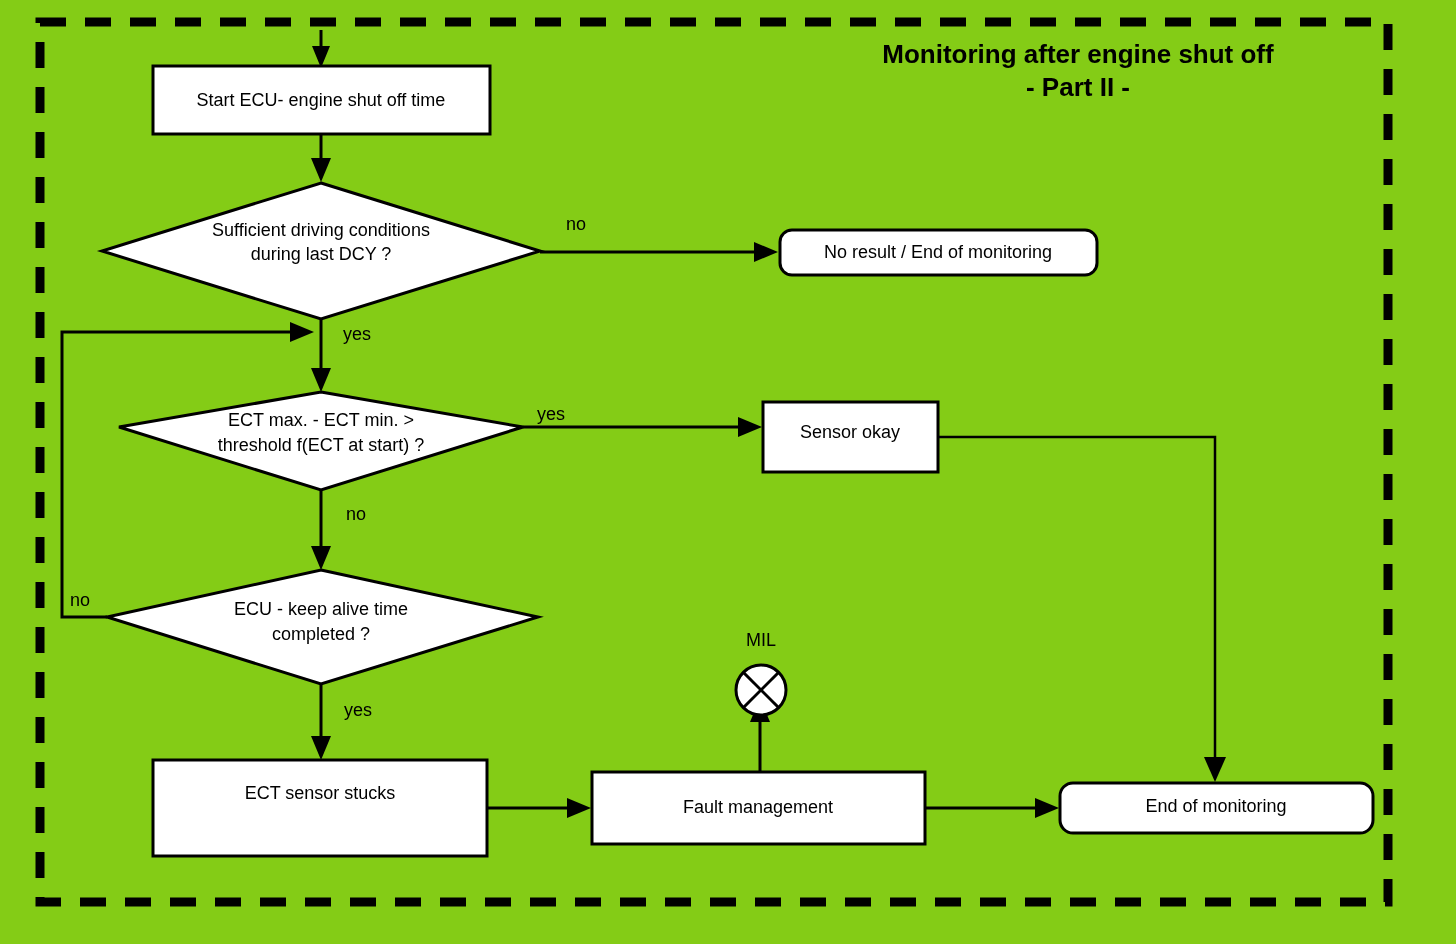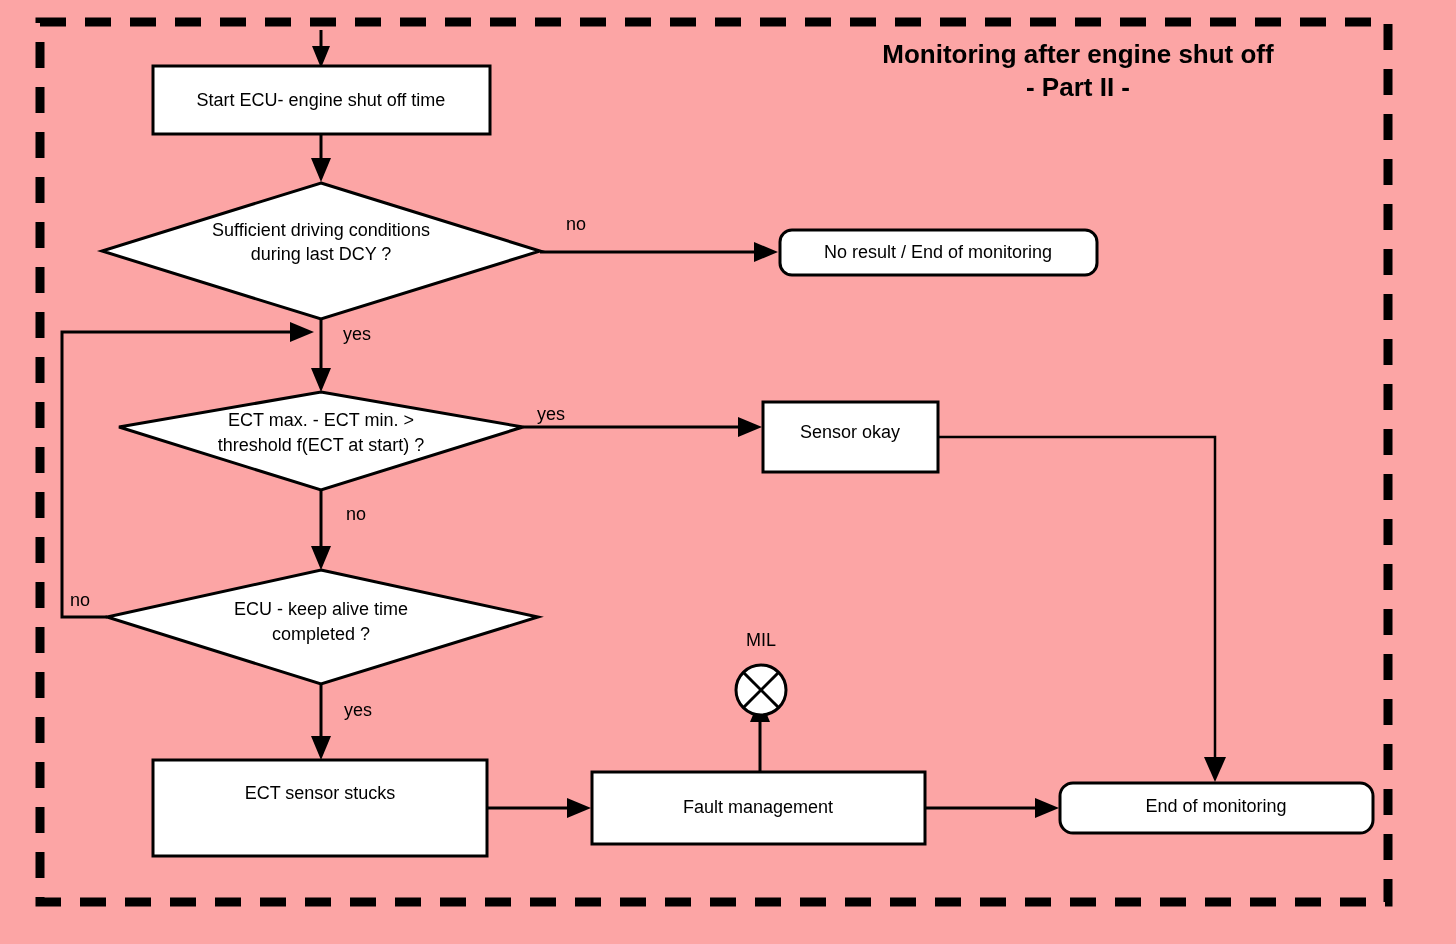--- a/index.html
+++ b/index.html
@@ -7,21 +7,21 @@
     padding: 0;
     background: #ffffff;
   }
   body {
     font-family: "Liberation Sans", sans-serif;
   }
   #stage {
     position: relative;
     width: 1456px;
     height: 944px;
-    background: #fca5a5;
+    background: #84cc16;
     overflow: hidden;
   }
   svg#flow {
     position: absolute;
     left: 0;
     top: 0;
     width: 1456px;
     height: 944px;
   }
   .node-box { fill: #ffffff; stroke: #000000; stroke-width: 3; }

